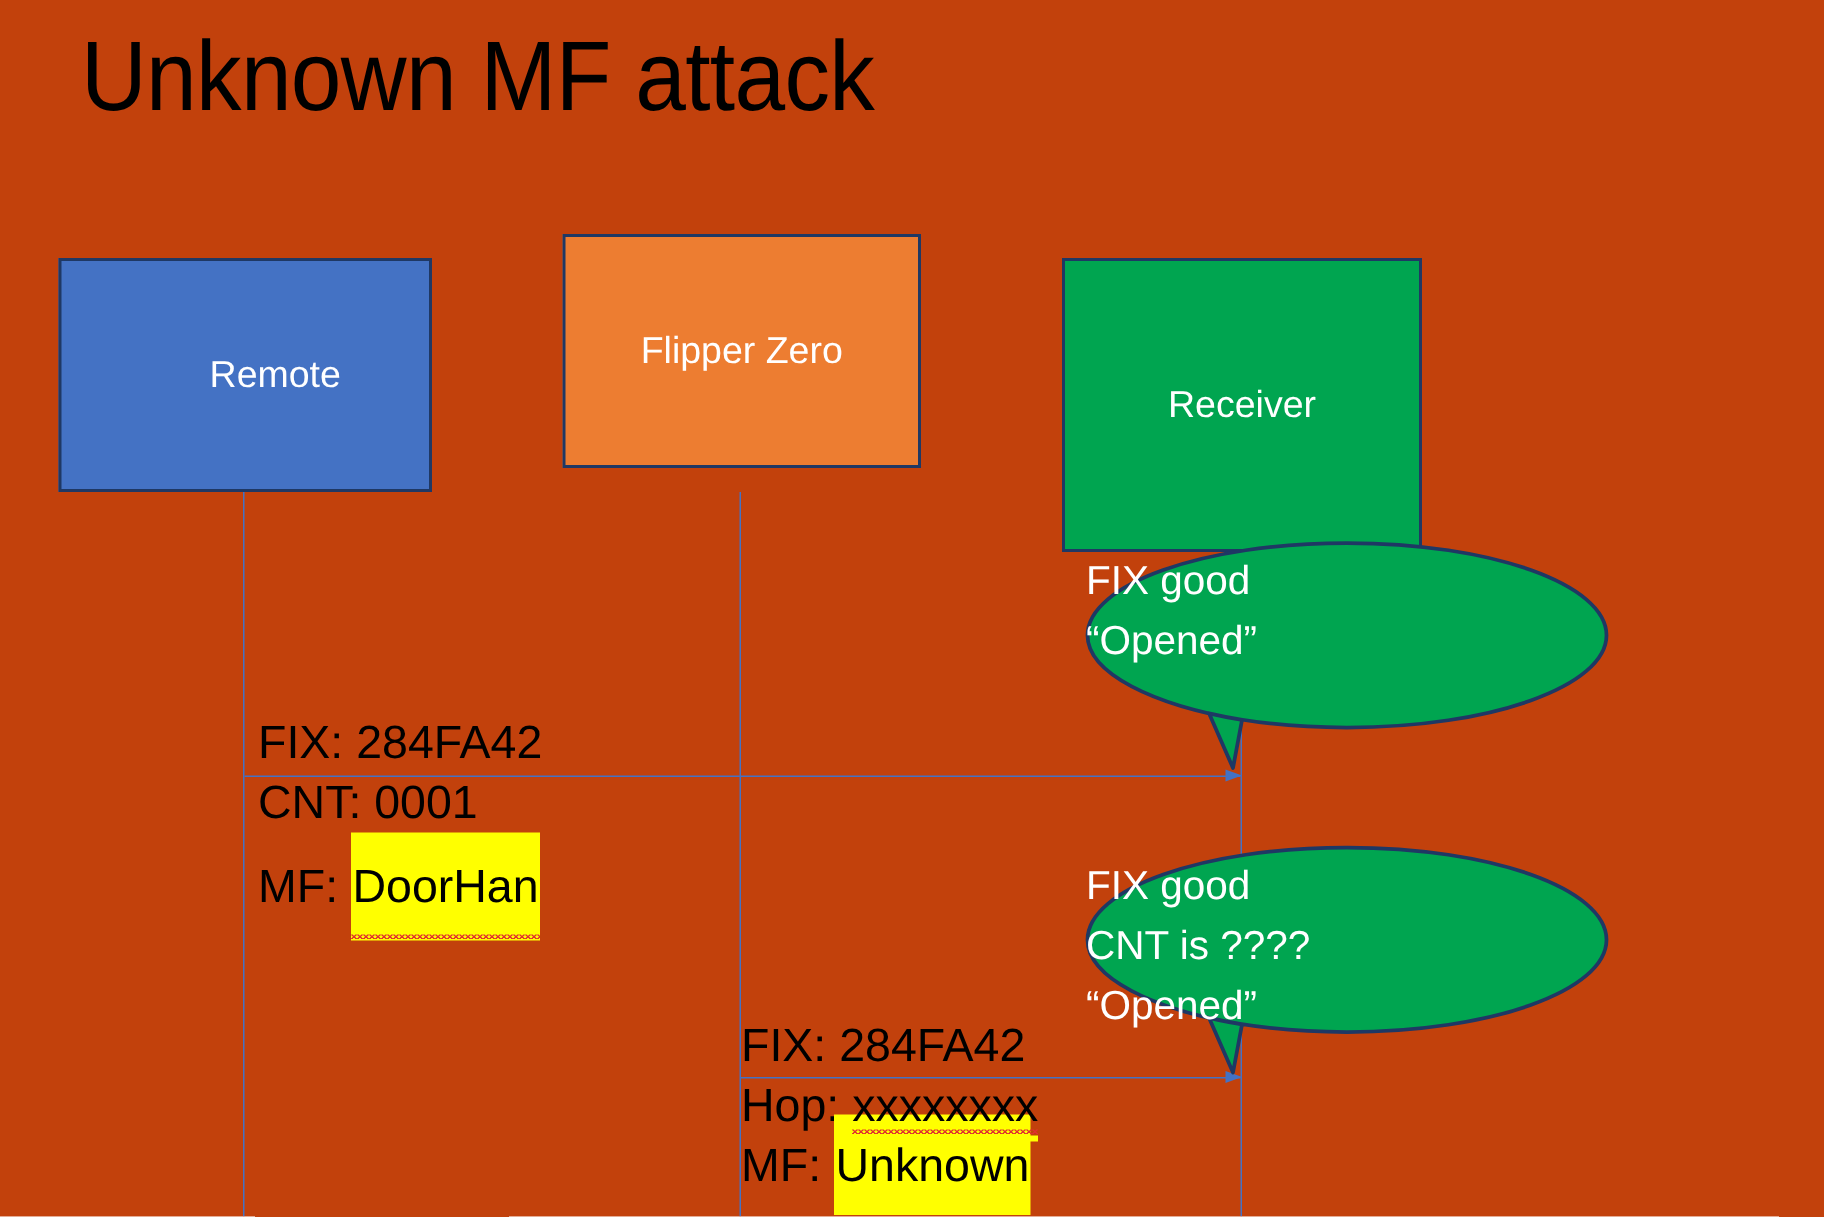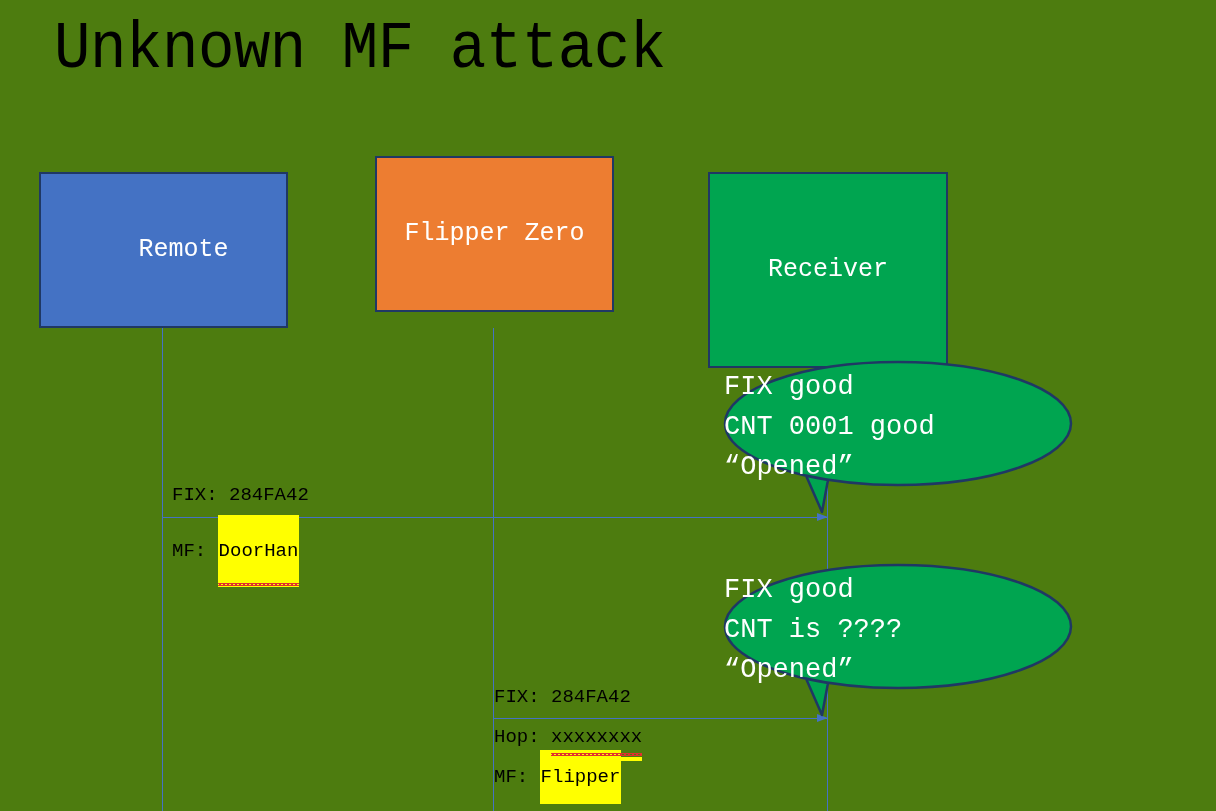--- a/index.html
+++ b/index.html
@@ -8,23 +8,22 @@
     background: #ffffff;
   }
   body {
     font-family: "Liberation Sans", sans-serif;
     -webkit-font-smoothing: antialiased;
   }
   #slide {
     position: relative;
     width: 1216px;
     height: 811px;
-    background: #4d7c0f;
+    background: #c2410c;
     overflow: hidden;
-    font-family: Liberation Mono, monospace;
   }
 
   
   #slide-title {
     position: absolute;
     left: 54px;
     top: 8px;
     font-size: 66px;
     line-height: 84px;
     font-weight: 400;
@@ -77,21 +76,21 @@
     border-bottom: 4.5px solid transparent;
     border-left: 11px solid #4472C4;
   }
   #arrow-1 { left: 163px; top: 517px; width: 664px; }
   #arrow-2 { left: 494px; top: 718px; width: 333px; }
 
   
   .msg-label {
     position: absolute;
     color: #000000;
-    font-size: 19px;
+    font-size: 31px;
     line-height: 40px;
     white-space: nowrap;
   }
   #label-1 { left: 172px; top: 475px; }
   #label-2 { left: 494px; top: 677px; }
   .msg-line { display: block; }
 
   .hl {
     background: #FFFF00;
     padding: 16px 1px;
@@ -173,45 +172,45 @@
     <span>Flipper Zero</span>
   </div>
   <div class="actor-box" id="box-receiver">
     <span>Receiver</span>
   </div>
 
   <div class="msg-arrow" id="arrow-1"></div>
 
   <div class="msg-label" id="label-1">
     <span class="msg-line"><span>FIX: </span><span>284FA42</span></span>
+    <span class="msg-line"><span>CNT: </span><span>0001</span></span>
     <span class="msg-line"><span>MF: </span><span class="hl squiggle">DoorHan</span></span>
   </div>
 
   <div class="msg-arrow" id="arrow-2"></div>
 
   <div class="msg-label" id="label-2">
     <span class="msg-line"><span>FIX: </span><span>284FA42</span></span>
     <span class="msg-line"><span>Hop: </span><span class="squiggle underline-yellow">xxxxxxxx</span></span>
-    <span class="msg-line"><span>MF: </span><span class="hl">Flipper</span></span>
+    <span class="msg-line"><span>MF: </span><span class="hl">Unknown</span></span>
   </div>
 
   <div class="callout" id="callout-1">
     <svg width="348" height="160" viewBox="0 0 348 160">
       <path d="M 174 0
                C 270 0 347 27.5 347 61.5
                C 347 95.5 270 123 174 123
                C 140 123 108 119.5 82 113.5
                L 98 150
                L 104 118
                C 45 108 1 87 1 61.5
                C 1 27.5 78 0 174 0 Z" fill="#00A550" stroke="#1F3864" stroke-width="2.5" stroke-linejoin="round"></path>
     </svg>
     <div class="callout-text">
       <span class="callout-line">FIX good</span>
-      <span class="callout-line">CNT 0001 good</span>
       <span class="callout-line">“Opened”</span>
     </div>
   </div>
 
   <div class="callout" id="callout-2">
     <svg width="348" height="160" viewBox="0 0 348 160">
       <path d="M 174 0
                C 270 0 347 27.5 347 61.5
                C 347 95.5 270 123 174 123
                C 140 123 108 119.5 82 113.5

